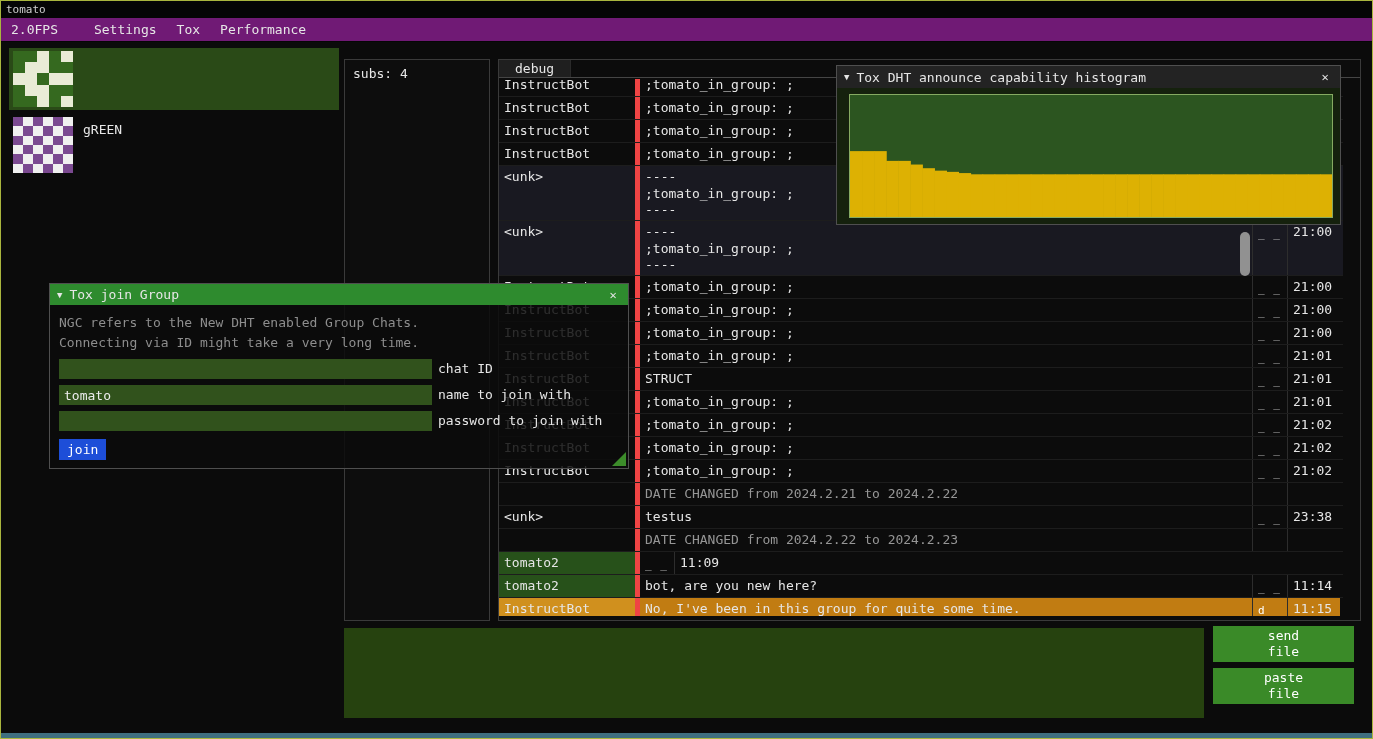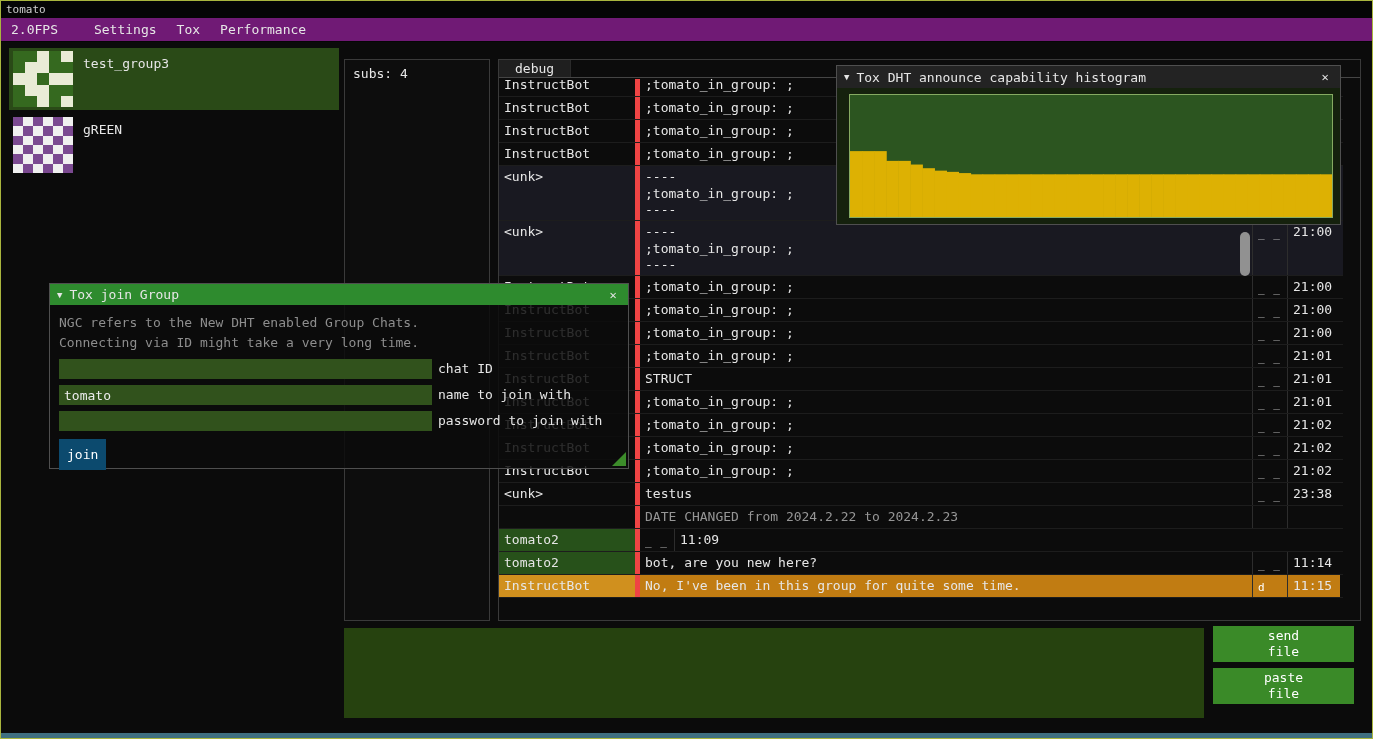--- a/index.html
+++ b/index.html
@@ -60,22 +60,22 @@
   
   .join-window{position:absolute;left:48px;top:282px;width:580px;height:186px;
                background:rgba(12,12,12,0.85);border:1px solid #4f4f4f;z-index:10}
   .join-window .win-title{background:#2e8b2e;height:21px}
   .join-body{padding:8px 9px;position:relative}
   .join-desc{color:#8e8e8e;line-height:20px}
   .field-row{display:flex;align-items:center;margin-top:6px;gap:6px}
   .field-input{width:373px;height:20px;background:#31521c;border:none;color:#ececec;
                font-family:inherit;font-size:13px;padding:0 5px;outline:none}
   .field-label{line-height:20px}
-  .join-btn{margin-top:8px;background:#0c4a6e;border:none;color:#fff;font-family:inherit;
-            font-size:13px;padding:8px 8px;cursor:pointer}
+  .join-btn{margin-top:8px;background:#1d4ed8;border:none;color:#fff;font-family:inherit;
+            font-size:13px;padding:3px 8px;cursor:pointer}
   .resize-grip{position:absolute;right:2px;bottom:2px;width:0;height:0;
                border-left:14px solid transparent;border-bottom:14px solid #3c8c2a}
   
   .composer-input{position:absolute;left:343px;top:627px;width:860px;height:90px;background:#26420f;
                   border:none;resize:none;color:#e6e6e6;font-family:inherit;font-size:13px;
                   padding:4px 6px;outline:none}
   .file-btn{position:absolute;left:1212px;width:141px;height:36px;background:#3a8a28;border:none;
             color:#fff;font-family:inherit;font-size:13px;line-height:16px;text-align:center;cursor:pointer}
   .send-btn{top:625px}
   .paste-btn{top:667px}
@@ -121,21 +121,20 @@
           <div style="background: rgb(233, 235, 214);"></div>
           <div style="background: rgb(233, 235, 214);"></div>
           <div style="background: rgb(53, 105, 31);"></div>
           <div style="background: rgb(53, 105, 31);"></div>
           <div style="background: rgb(53, 105, 31);"></div>
           <div style="background: rgb(53, 105, 31);"></div>
           <div style="background: rgb(233, 235, 214);"></div>
           <div style="background: rgb(53, 105, 31);"></div>
           <div style="background: rgb(233, 235, 214);"></div>
         </div>
-        <div class="group-name">test_group3</div>
       </div>
       <div class="group-row">
         <div class="avatar" style="grid-template-columns: repeat(6, 1fr); grid-template-rows: repeat(6, 1fr);">
           <div style="background: rgb(123, 74, 145);"></div>
           <div style="background: rgb(240, 240, 240);"></div>
           <div style="background: rgb(123, 74, 145);"></div>
           <div style="background: rgb(240, 240, 240);"></div>
           <div style="background: rgb(123, 74, 145);"></div>
           <div style="background: rgb(240, 240, 240);"></div>
           <div style="background: rgb(240, 240, 240);"></div>
@@ -269,20 +268,26 @@
             <div class="cell name">InstructBot</div>
             <div class="cell msg">;tomato_in_group: ;</div>
             <div class="cell flags">_ _</div>
             <div class="cell time">21:02</div>
           </div>
           <div class="chat-row ">
             <div class="cell name">InstructBot</div>
             <div class="cell msg">;tomato_in_group: ;</div>
             <div class="cell flags">_ _</div>
             <div class="cell time">21:02</div>
+          </div>
+          <div class="chat-row date">
+            <div class="cell name"></div>
+            <div class="cell msg">DATE CHANGED from 2024.2.21 to 2024.2.22</div>
+            <div class="cell flags"></div>
+            <div class="cell time"></div>
           </div>
           <div class="chat-row ">
             <div class="cell name">&lt;unk&gt;</div>
             <div class="cell msg">testus</div>
             <div class="cell flags">_ _</div>
             <div class="cell time">23:38</div>
           </div>
           <div class="chat-row date">
             <div class="cell name"></div>
             <div class="cell msg">DATE CHANGED from 2024.2.22 to 2024.2.23</div>

